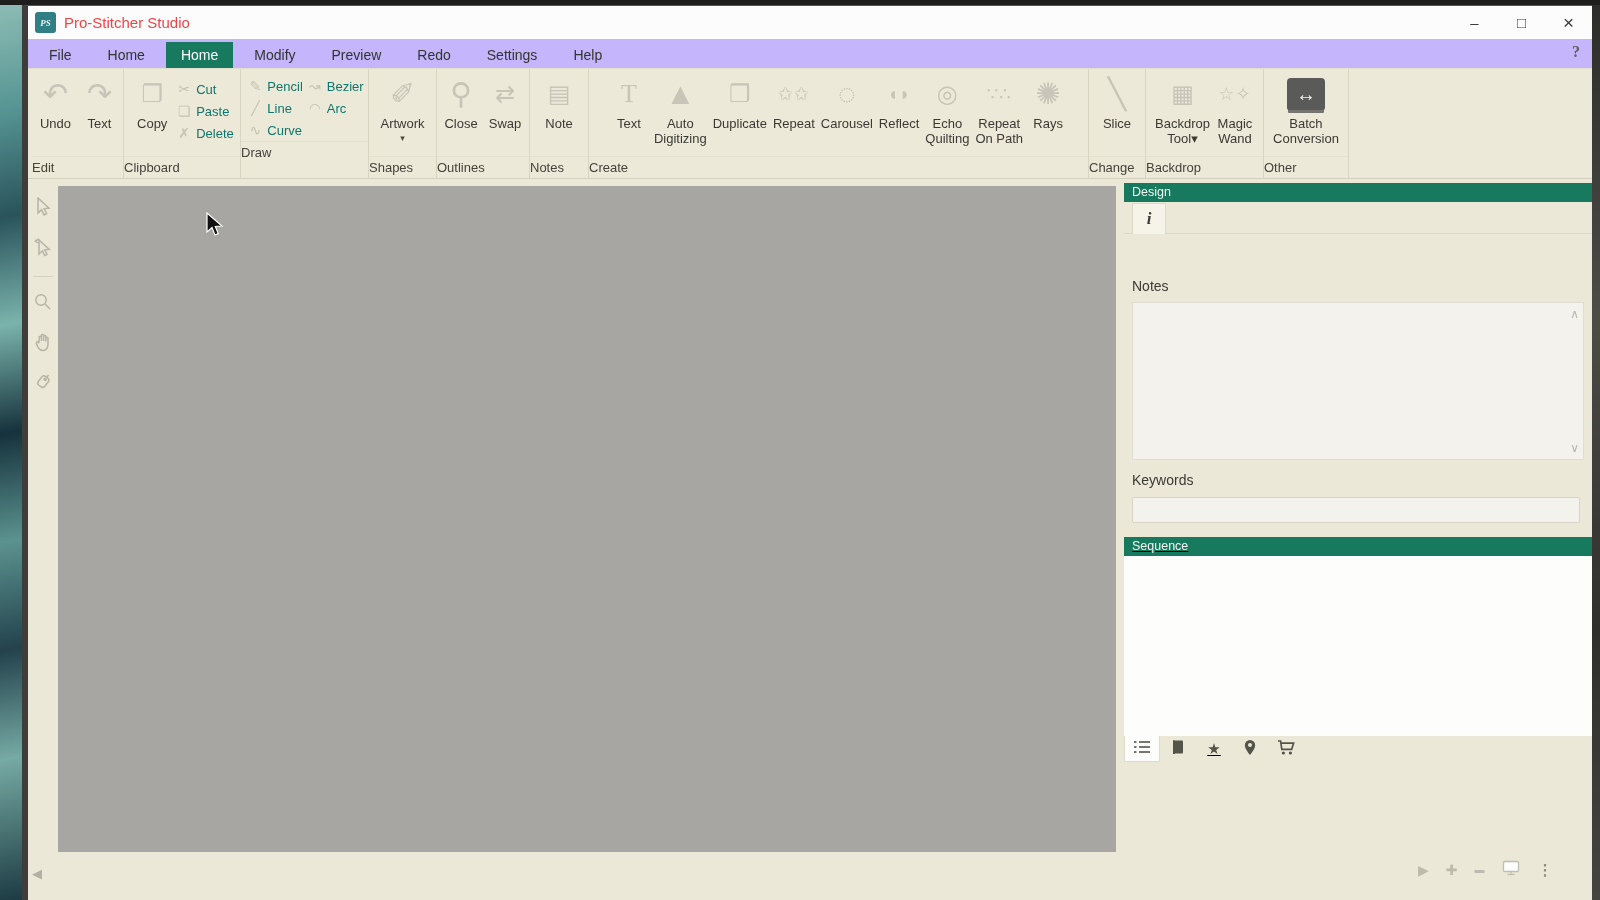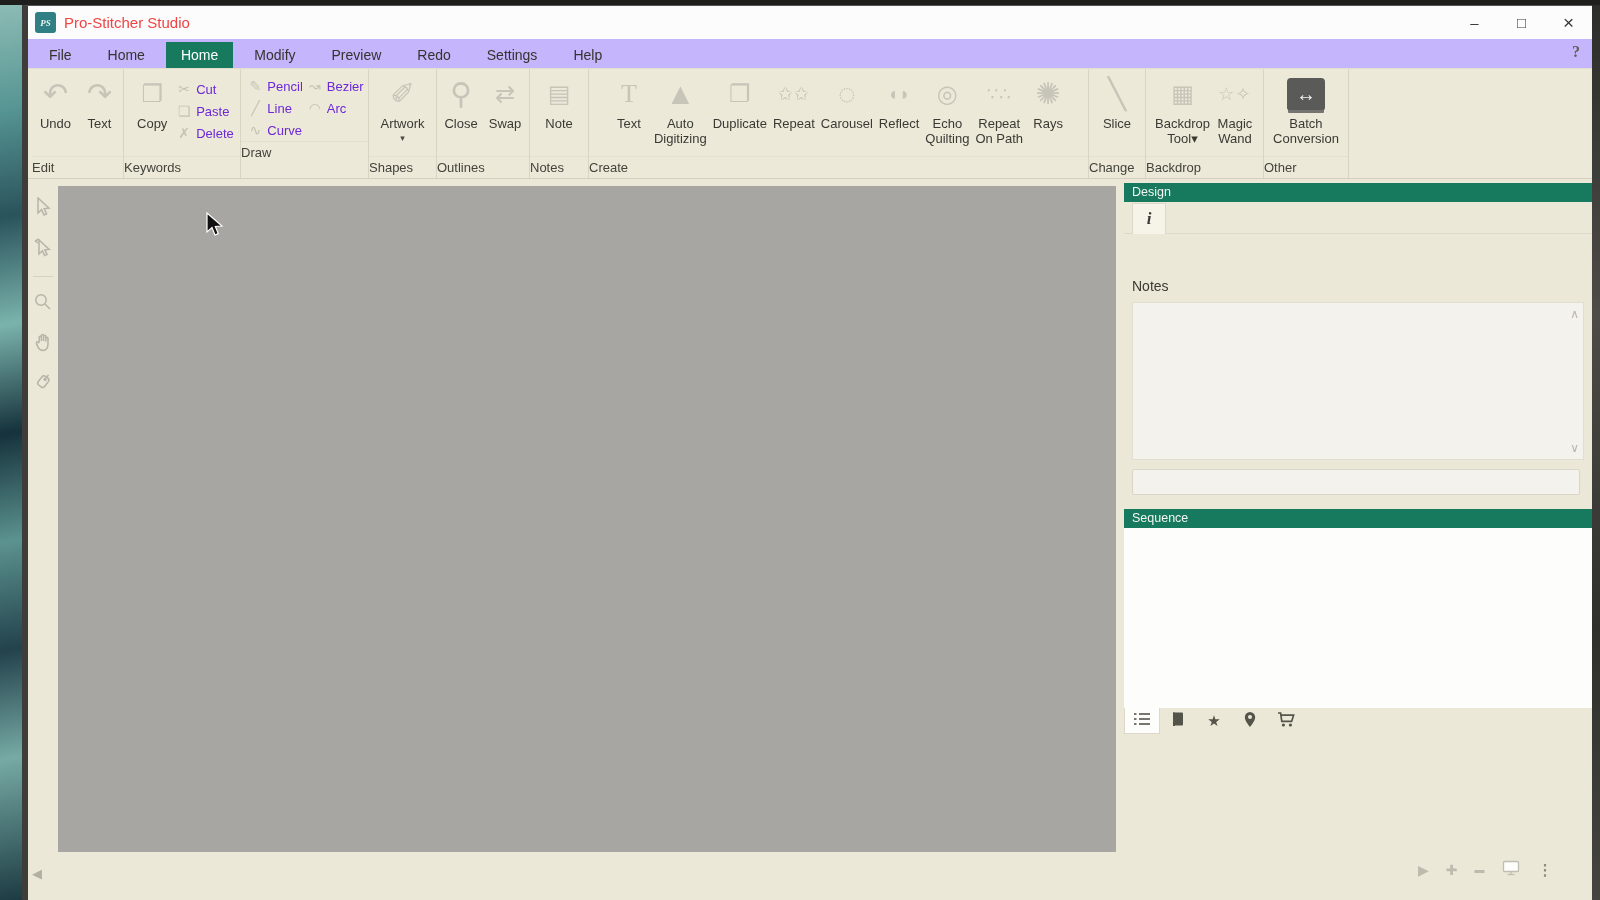--- a/index.html
+++ b/index.html
@@ -42,21 +42,21 @@
   .rlabel { height:22px; font-size:13px; color:#44433c; line-height:21px;
     border-top:1px solid #e3e0cf; }
   .bigbtn { display:flex; flex-direction:column; align-items:center; padding:0 3px; min-width:44px; }
   .bigicon { height:44px; display:flex; align-items:center; justify-content:center;
     font-size:30px; color:#c7c4b8; line-height:1; }
   .biglines { font-size:13px; color:#3a3934; text-align:center; line-height:15px; }
   .caretbelow { font-size:9px; color:#4a4942; margin-top:2px; }
   .smallcol { display:flex; flex-direction:column; justify-content:flex-start; padding-top:6px; }
   .smallbtn { display:flex; align-items:center; height:22px; }
   .smallicon { width:20px; text-align:center; font-size:14px; color:#c6c3b6; }
-  .smalllabel { font-size:13px; color:#6d28d9; margin-left:2px; }
+  .smalllabel { font-size:13px; color:#0f766e; margin-left:2px; }
   .drawwrap { display:flex; flex-direction:column; flex-wrap:wrap; height:72px; padding-top:6px;
     align-content:center; column-gap:2px; }
   .chip-dark { width:38px; height:32px; background:#5a5a58; border-radius:4px 4px 2px 2px; color:#f2f2f2;
     display:flex; align-items:center; justify-content:center; font-size:20px; box-shadow:0 4px 0 -1px #767471; }
   .icon-text-t { font-family:"Liberation Serif", serif; font-size:26px; }
   .icon-pair { font-size:18px; letter-spacing:1px; }
   .icon-sm28 { font-size:24px; }
 
   
   .workspace { position:absolute; left:0; top:174px; width:1564px; bottom:0; background:#ebe8d7; }
@@ -177,21 +177,21 @@
             <div class="smallbtn">
               <span class="smallicon">❏</span>
               <span class="smalllabel">Paste</span>
             </div>
             <div class="smallbtn">
               <span class="smallicon">✗</span>
               <span class="smalllabel">Delete</span>
             </div>
           </div>
         </div>
-        <div class="rlabel">Keywords</div>
+        <div class="rlabel">Clipboard</div>
       </div>
       <div class="rgroup" style="width: 128px;">
         <div class="drawwrap">
           <div class="smallbtn">
             <span class="smallicon">✎</span>
             <span class="smalllabel">Pencil</span>
           </div>
           <div class="smallbtn">
             <span class="smallicon">╱</span>
             <span class="smalllabel">Line</span>
@@ -386,22 +386,23 @@
           <span class="iglyph">i</span>
         </div>
       </div>
       <div class="pcontent">
         <div class="plabel lbl-notes">Notes</div>
         <div class="notesbox">
           <textarea style=""></textarea>
           <span class="nchev up">∧</span>
           <span class="nchev down">∨</span>
         </div>
+        <div class="plabel lbl-keywords">Keywords</div>
         <input class="kwinput" value="" style="">
-        <div style="margin-left:-8px; margin-right:-5px;">
+        <div style="margin-left:-8px; margin-right:-5px;text-decoration:underline;">
           <div class="pheader seqheader">Sequence</div>
           <div class="seqarea"></div>
           <div class="seqtabs">
               <div class="seqtab active">
                 <span><svg width="18" height="16" viewBox="0 0 18 16" style="stroke:#55544a;stroke-width:1.6;fill:none">
                     <line x1="6" y1="3" x2="17" y2="3"></line>
                     <line x1="6" y1="8" x2="17" y2="8"></line>
                     <line x1="6" y1="13" x2="17" y2="13"></line>
                     <line x1="1" y1="3" x2="3.5" y2="3"></line>
                     <line x1="1" y1="8" x2="3.5" y2="8"></line>

